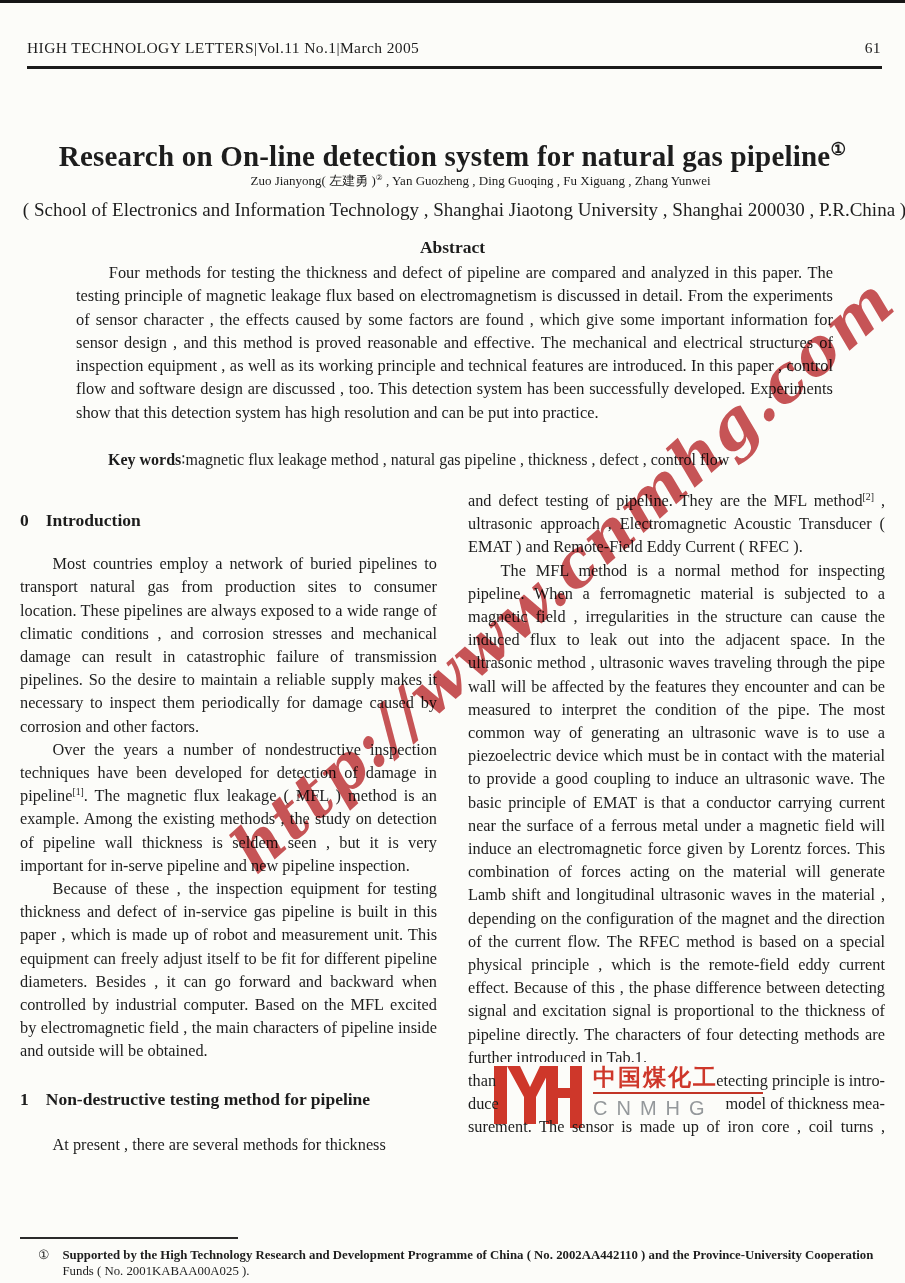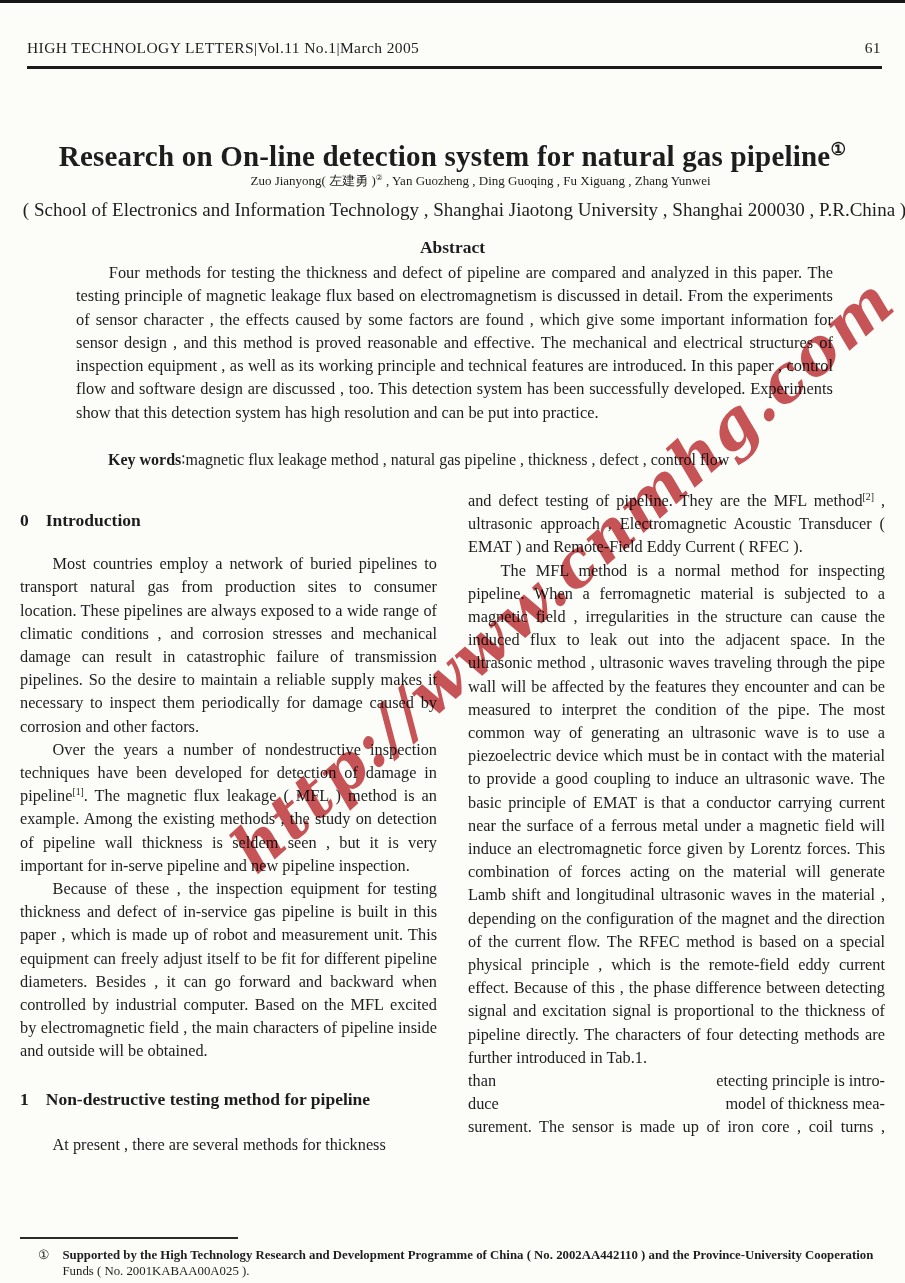--- a/index.html
+++ b/index.html
@@ -99,20 +99,36 @@
       <div class="frag-line">
         <span>than</span>
         <span>etecting principle is intro-</span>
       </div>
       <div class="frag-line">
         <span>duce</span>
         <span>model of thickness mea-</span>
       </div>
       <div class="frag-line full">surement. The sensor is made up of iron core , coil turns ,</div>
 
+      <div class="logo">
+        <svg class="logo-mark" width="88" height="66" viewBox="0 0 88 66">
+          <g fill="#ce372a">
+            <rect x="0" y="4" width="13" height="58"></rect>
+            <polygon points="13,4 26,4 36,25 46,4 58,4 42,35 42,62 30,62 30,35"></polygon>
+            <rect x="52" y="4" width="12" height="58"></rect>
+            <rect x="63" y="26" width="14" height="10"></rect>
+            <rect x="76" y="4" width="12" height="62"></rect>
+          </g>
+        </svg>
+        <div class="logo-text">
+          <span class="logo-cn">中国煤化工</span>
+          <span class="logo-underline"></span>
+          <span class="logo-en">CNMHG</span>
+        </div>
+      </div>
     </div>
   </div>
 </div>
 
 <div class="watermark">http://www.cnmhg.com</div>
 
 <div class="footnote-rule"></div>
 <div class="footnote">
   <span class="footnote-mark">①</span>
   <span>

